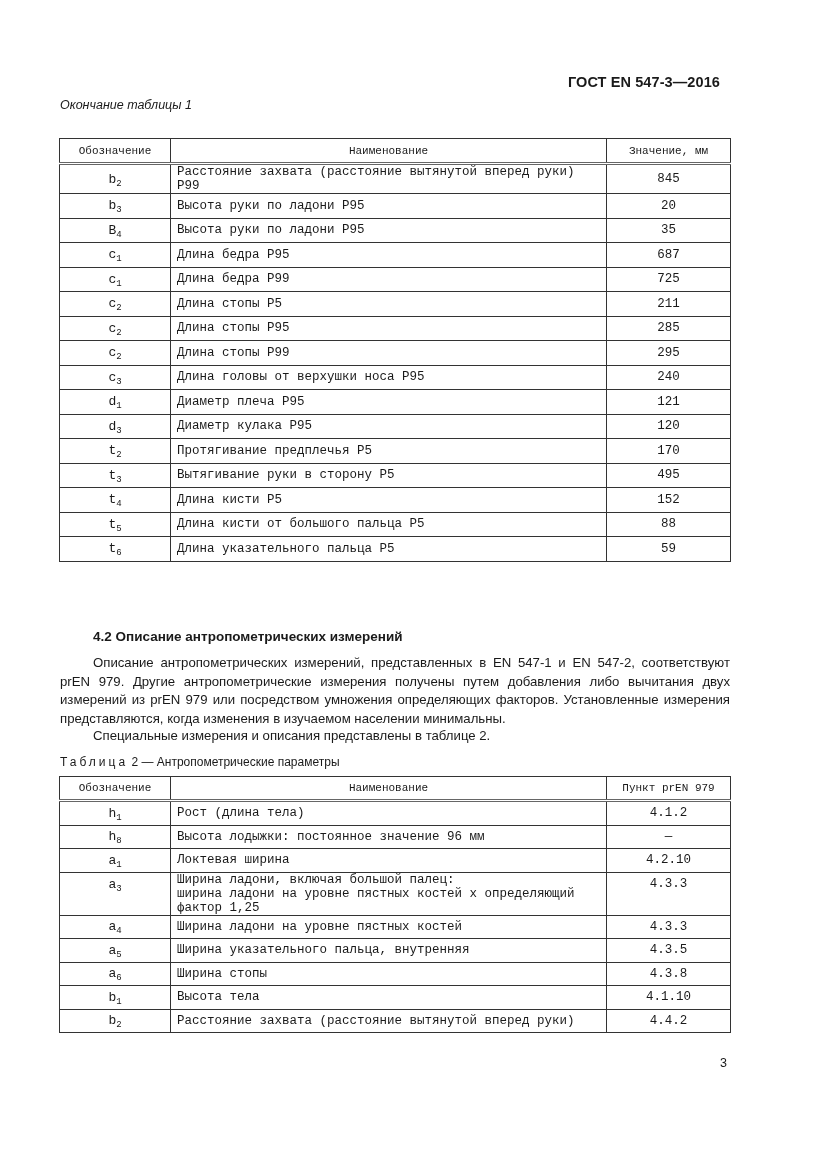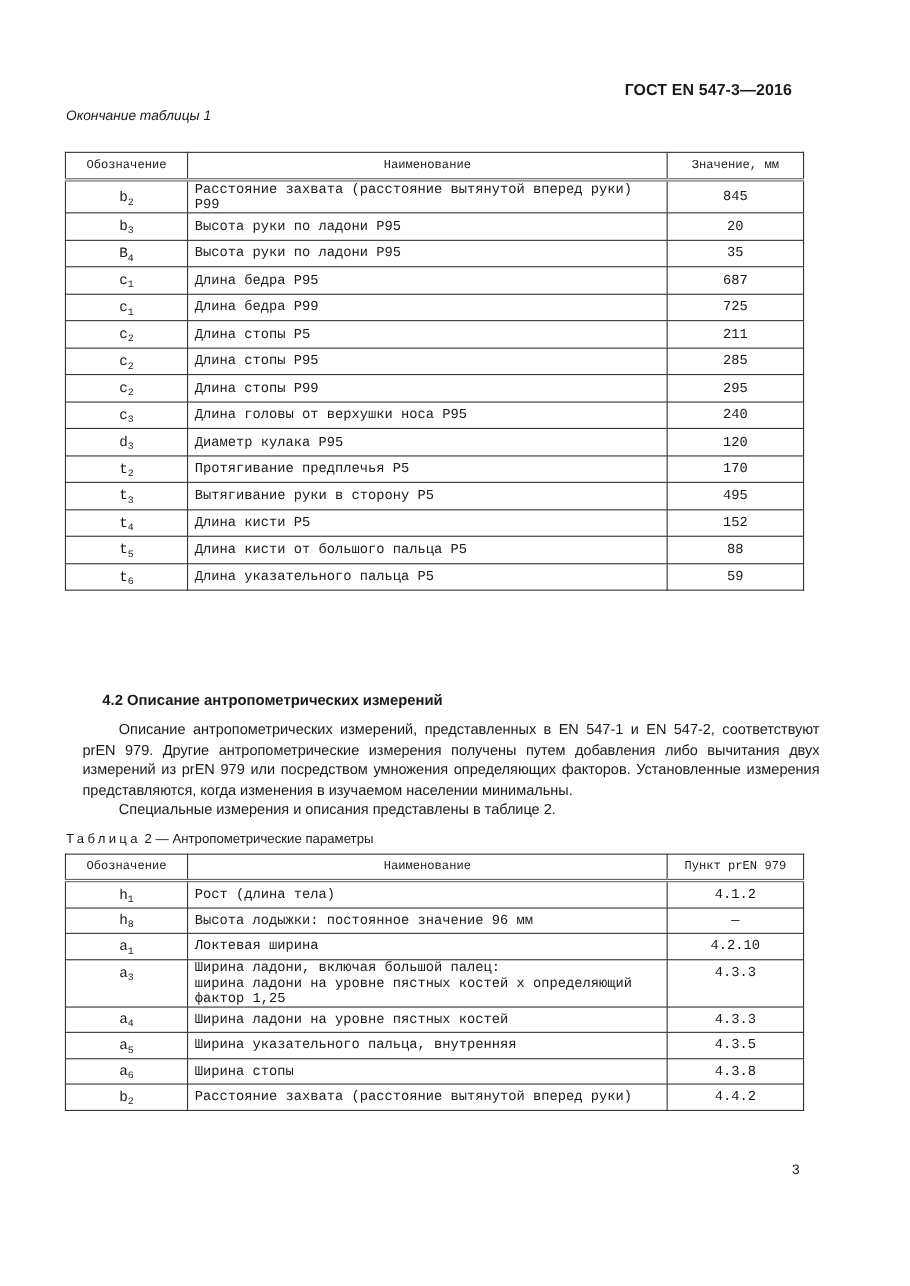--- a/index.html
+++ b/index.html
@@ -38,21 +38,21 @@
     table.gt td.top { vertical-align: top; padding-top: 4px; }
     table.gt tr.tall td { height: 37px; }
     sub { font-size: 9px; vertical-align: -3px; line-height: 0; }
     #table1 { top: 138px; }
     #table1 td { height: 23.5px; }
     .section-heading {
       position: absolute; left: 93px; top: 629px;
       font-weight: bold; font-size: 13.5px;
     }
     .para {
-      position: absolute; left: 75px; width: 670px;
+      position: absolute; left: 60px; width: 670px;
       font-size: 13.2px; line-height: 18.5px; text-align: justify;
     }
     .para.indent { text-indent: 33px; }
     #p1 { top: 654px; }
     #p2 { top: 727px; }
     .table-title {
       position: absolute; left: 60px; top: 755px; font-size: 12px;
     }
     .table-title .spaced { letter-spacing: 3px; }
     #table2 { top: 776px; }
@@ -140,20 +140,27 @@
         <td class="val">295</td>
       </tr>
       <tr>
         <td class="sym"><span>c</span><sub>3</sub></td>
         <td class="name">
           <div>Длина головы от верхушки носа P95</div>
         </td>
         <td class="val">240</td>
       </tr>
       <tr>
+        <td class="sym"><span>d</span><sub>1</sub></td>
+        <td class="name">
+          <div>Диаметр плеча P95</div>
+        </td>
+        <td class="val">121</td>
+      </tr>
+      <tr>
         <td class="sym"><span>d</span><sub>3</sub></td>
         <td class="name">
           <div>Диаметр кулака P95</div>
         </td>
         <td class="val">120</td>
       </tr>
       <tr>
         <td class="sym"><span>t</span><sub>2</sub></td>
         <td class="name">
           <div>Протягивание предплечья P5</div>
@@ -258,20 +265,27 @@
         <td class="val">4.3.5</td>
       </tr>
       <tr>
         <td class="sym"><span>a</span><sub>6</sub></td>
         <td class="name">
           <div>Ширина стопы</div>
         </td>
         <td class="val">4.3.8</td>
       </tr>
       <tr>
+        <td class="sym"><span>b</span><sub>1</sub></td>
+        <td class="name">
+          <div>Высота тела</div>
+        </td>
+        <td class="val">4.1.10</td>
+      </tr>
+      <tr>
         <td class="sym"><span>b</span><sub>2</sub></td>
         <td class="name">
           <div>Расстояние захвата (расстояние вытянутой вперед руки)</div>
         </td>
         <td class="val">4.4.2</td>
       </tr>
     </tbody>
 </table>
 
 <div class="page-number">3</div>

